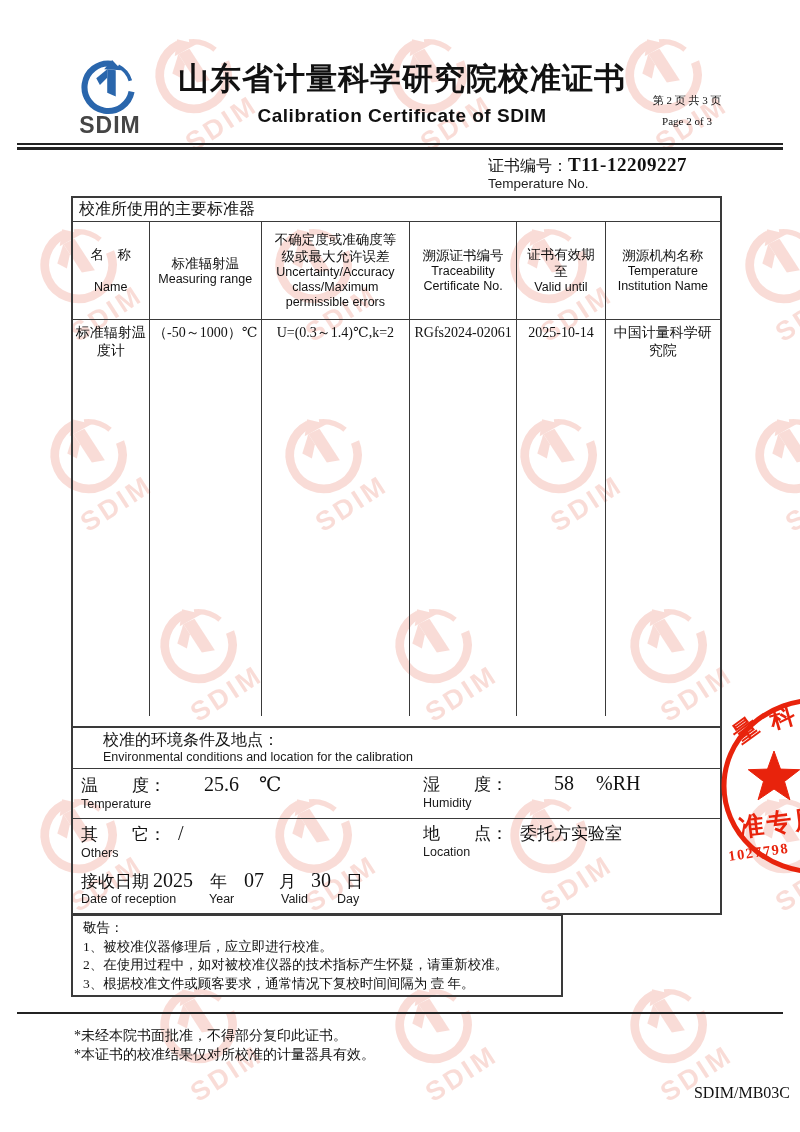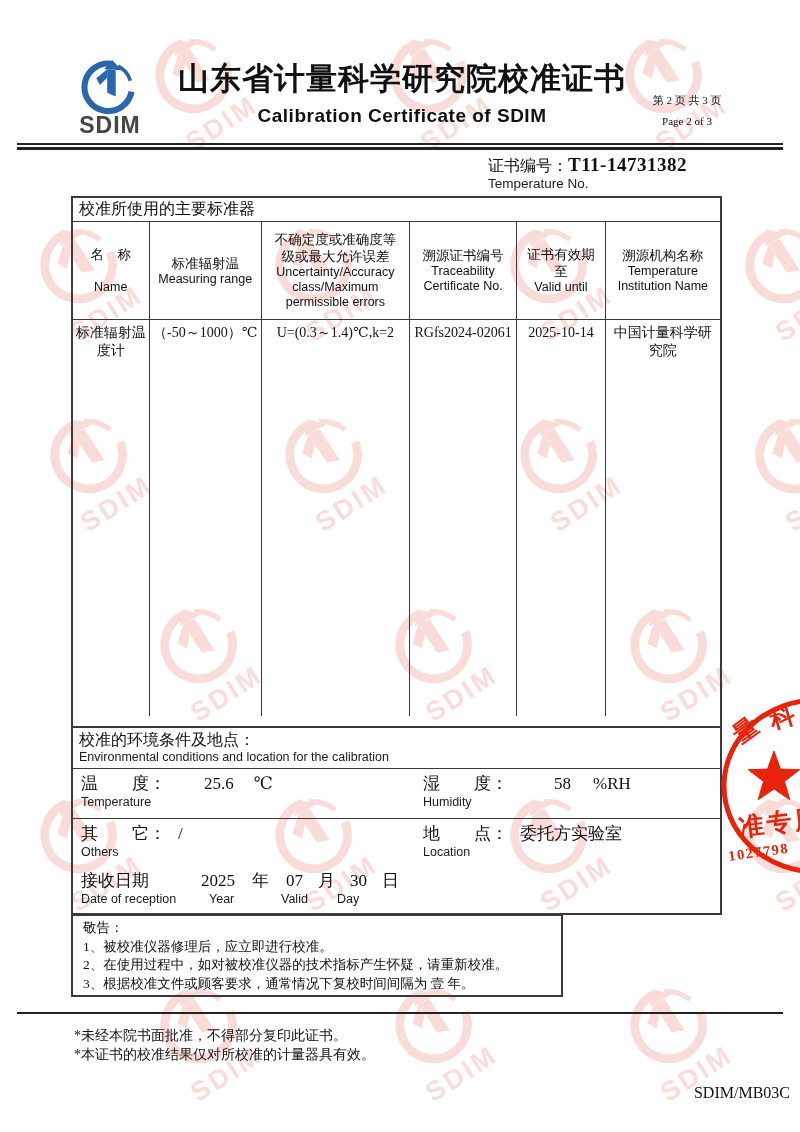--- a/index.html
+++ b/index.html
@@ -34,25 +34,25 @@
                 flex-direction:column;align-items:center;justify-content:center;text-align:center;}
   .hcell:last-child,.bcell:last-child{border-right:none;}
   .bcell{justify-content:flex-start;padding-top:4px;}
   .hcell .cn{font-size:13.5px;line-height:17px;white-space:pre-line;}
   .hcell .en{font-family:"Liberation Sans",sans-serif;font-size:12.5px;line-height:15px;}
   .bcell .val{font-size:14px;line-height:18px;white-space:pre-line;}
   
   .secbox{left:71px;width:651px;border:2px solid #3a3a3a;box-sizing:border-box;}
   #env-box{top:728px;height:187px;border-top:none;}
   .row{position:relative;border-top:1.5px solid #3a3a3a;box-sizing:border-box;}
-  .row:first-child{border-top:none;}
+  .row:first-child{border-top:none;margin-left:24px;}
   #env-title{height:40px;padding:2px 6px;}
   .vrow{height:50px;padding:3px 0 0 8px;}
   .lab{font-size:17px;}
-  .val16{font-size:17px;}
+  .val16{font-size:20px;}
   .en-lab{font-family:"Liberation Sans",sans-serif;font-size:12.5px;line-height:15px;color:#1a1a1a;}
   .halfR{position:absolute;left:350px;top:3px;}
   #date-box{top:866px;height:49px;border-top:none;}
   #notice-box{left:71px;top:915px;width:492px;height:82px;border:2px solid #3a3a3a;
               border-top:1.5px solid #3a3a3a;box-sizing:border-box;padding:3px 10px;}
   #notice-box .nline{font-size:13.5px;line-height:18.5px;}
   #rule-bottom{left:17px;top:1012px;width:766px;height:2px;}
   #footer-notes{left:74px;top:1026px;font-size:14px;line-height:19px;}
   #doc-code{left:600px;top:1084px;width:190px;text-align:right;font-size:16px;}
   
@@ -155,21 +155,21 @@
   </div>
 
   <div id="page-info" class="abs fg">
     <div>第 2 页 共 3 页</div>
     <div>Page 2 of  3</div>
   </div>
 
   <div id="rule-top-a" class="abs rule fg"></div>
   <div id="rule-top-b" class="abs rule fg"></div>
 
-  <div id="cert-line" class="abs fg"><span>证书编号：</span><b>T11-14731382</b></div>
+  <div id="cert-line" class="abs fg"><span>证书编号：</span><b>T11-12209227</b></div>
   <div id="cert-en" class="abs fg">Temperature No.</div>
 
   <div id="std-box" class="abs fg">
     <div id="std-title">
       <div class="sec-cn">校准所使用的主要标准器</div>
     </div>
     <div id="std-cols">
       <div class="hrow" id="std-hrow">
           <div class="hcell" style="width: 77px; gap: 17px;">
             <div class="cn">名　称</div>
@@ -257,21 +257,21 @@
         </div>
         <div class="en-lab">Location</div>
       </div>
     </div>
   </div>
 
   <div id="date-box" class="abs secbox fg">
     <div class="vrow" style="height:100%;border-top:none;position:relative">
       <div>
         <span class="lab">接收日期</span>
-        <span class="val16" style="margin-left:48px">2025</span>
+        <span class="val16" style="">2025</span>
         <span class="lab" style="margin-left:13px">年</span>
         <span class="val16" style="margin-left:13px">07</span>
         <span class="lab" style="margin-left:11px">月</span>
         <span class="val16" style="margin-left:11px">30</span>
         <span class="lab" style="margin-left:11px">日</span>
       </div>
       <span class="en-lab abs" style="left:8px;top:26px">Date of reception</span>
       <span class="en-lab abs" style="left:136px;top:26px">Year</span>
       <span class="en-lab abs" style="left:208px;top:26px">Valid</span>
       <span class="en-lab abs" style="left:264px;top:26px">Day</span>

